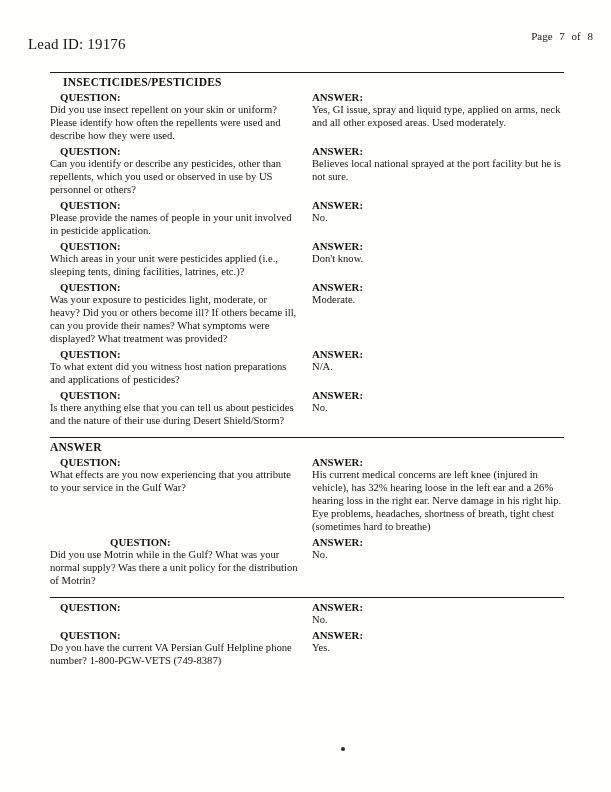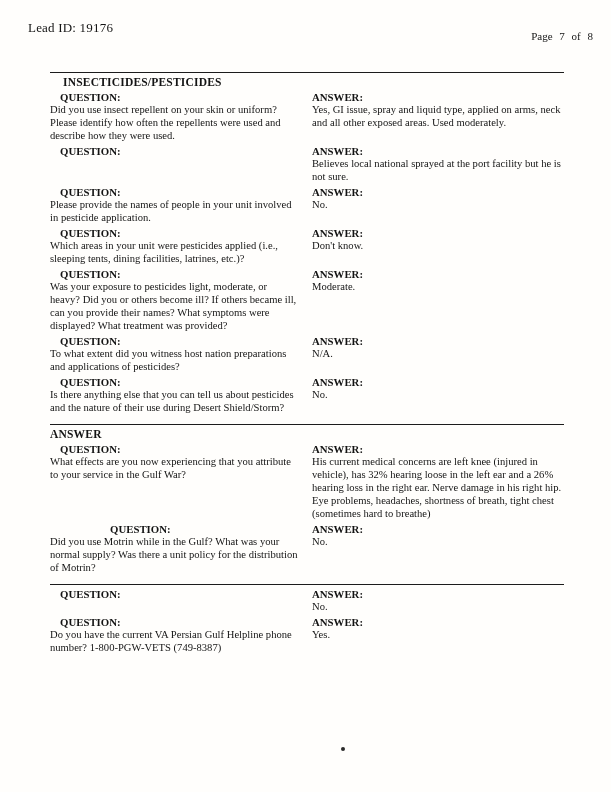--- a/index.html
+++ b/index.html
@@ -2,21 +2,21 @@
 <html><head>
 <meta charset="utf-8">
 <style>
   * { margin:0; padding:0; box-sizing:border-box; }
   html,body { background:#e8e8e8; }
   body { font-family:"Liberation Serif","DejaVu Serif",serif; color:#141414; }
   .page {
     position:relative; width:611px; height:792px; margin:0 auto;
     background:#fffefc; overflow:hidden;
   }
-  .lead-id { position:absolute; left:28px; top:20px; font-size:13px; letter-spacing:0.2px; }
+  .lead-id { position:absolute; left:28px; top:36px; font-size:15px; letter-spacing:0.2px; }
   .page-num { position:absolute; right:18px; top:30px; font-size:11px; word-spacing:4px; }
   .content { position:absolute; left:50px; top:72px; width:514px; }
   .section { margin-bottom:9px;font-family:Liberation Serif, serif; }
   .rule { border-top:1.3px solid #1c1c1c; height:0; margin-bottom:3px; }
   .sec-title { font-weight:bold; font-size:11.5px; margin:1px 0 3px 0; letter-spacing:0.2px; }
   .sec-title.indent { margin-left:13px; }
   .qa { display:grid; grid-template-columns:250px 1fr; column-gap:12px; margin-bottom:2px; }
   .qcol { padding-right:2px; }
   .qlabel, .alabel { font-weight:bold; font-size:10.8px; line-height:1.22; }
   .qlabel { margin-left:10px; }
@@ -48,20 +48,21 @@
         </div>
         <div class="acol">
           <div class="alabel">ANSWER:</div>
           <div class="atext">Yes, GI issue, spray and liquid type, applied on arms, neck and all other exposed areas. Used moderately.</div>
         </div>
       </div>
 
       <div class="qa">
         <div class="qcol">
           <div class="qlabel">QUESTION:</div>
+          <div class="qtext">Can you identify or describe any pesticides, other than repellents, which you used or observed in use by US personnel or others?</div>
         </div>
         <div class="acol">
           <div class="alabel">ANSWER:</div>
           <div class="atext">Believes local national sprayed at the port facility but he is not sure.</div>
         </div>
       </div>
 
       <div class="qa">
         <div class="qcol">
           <div class="qlabel">QUESTION:</div>

